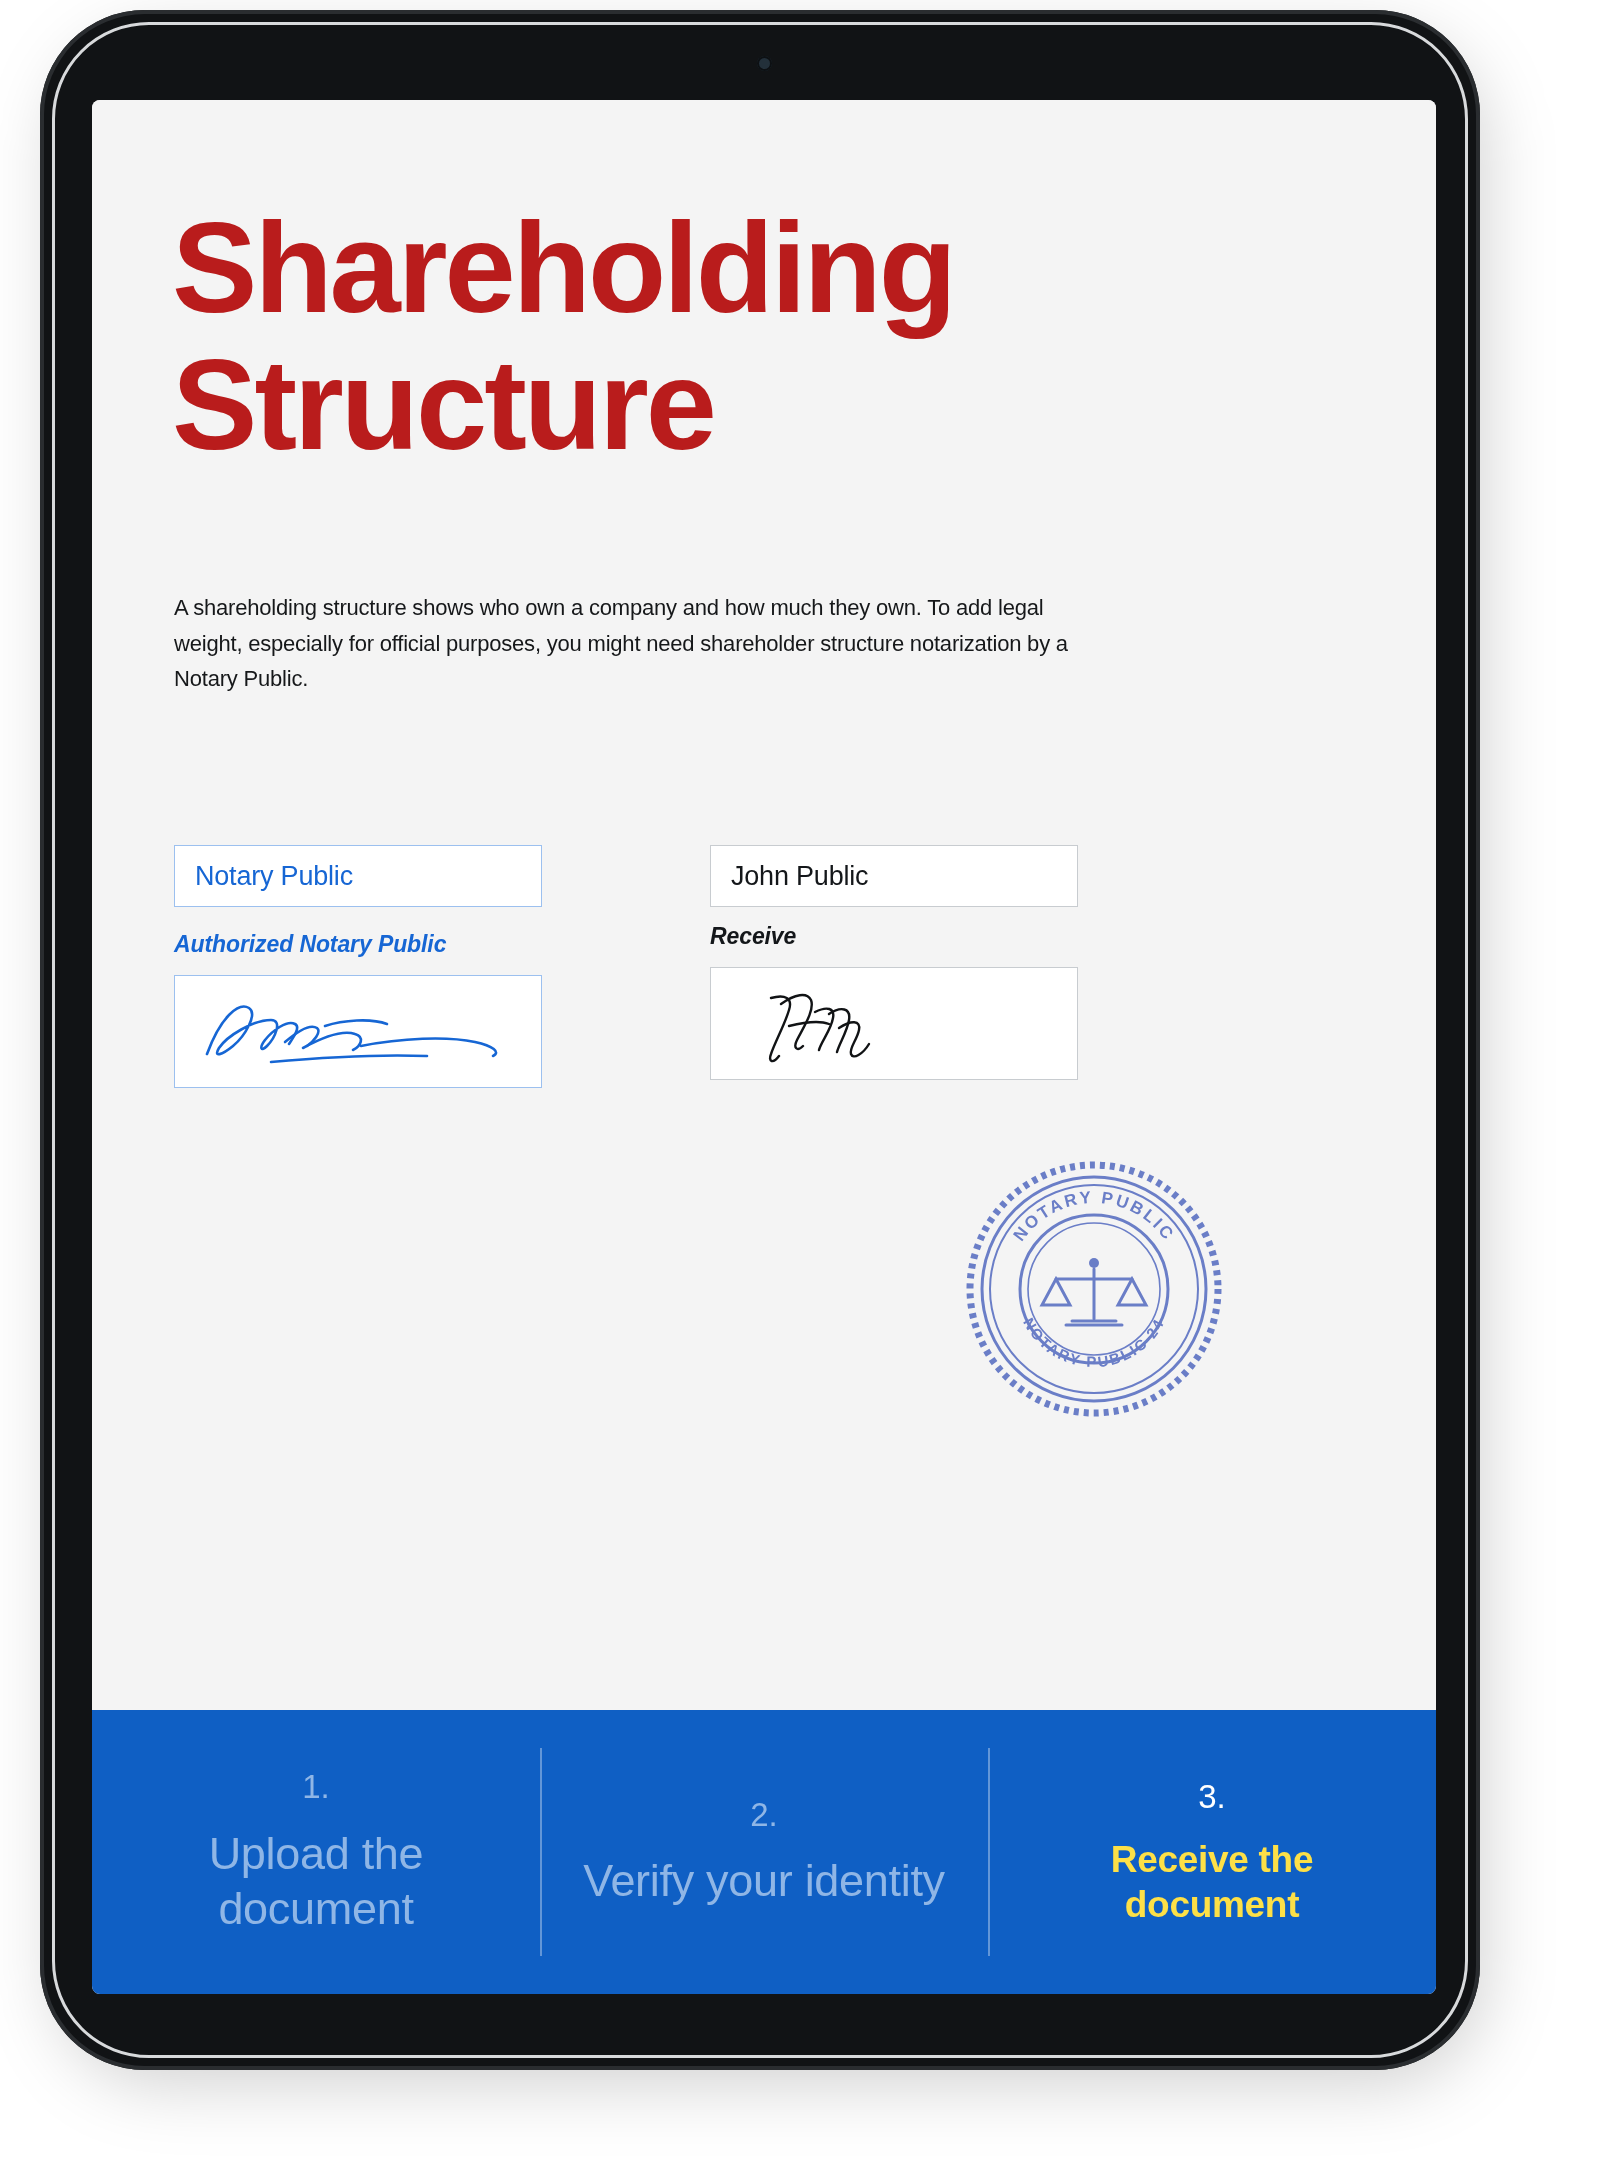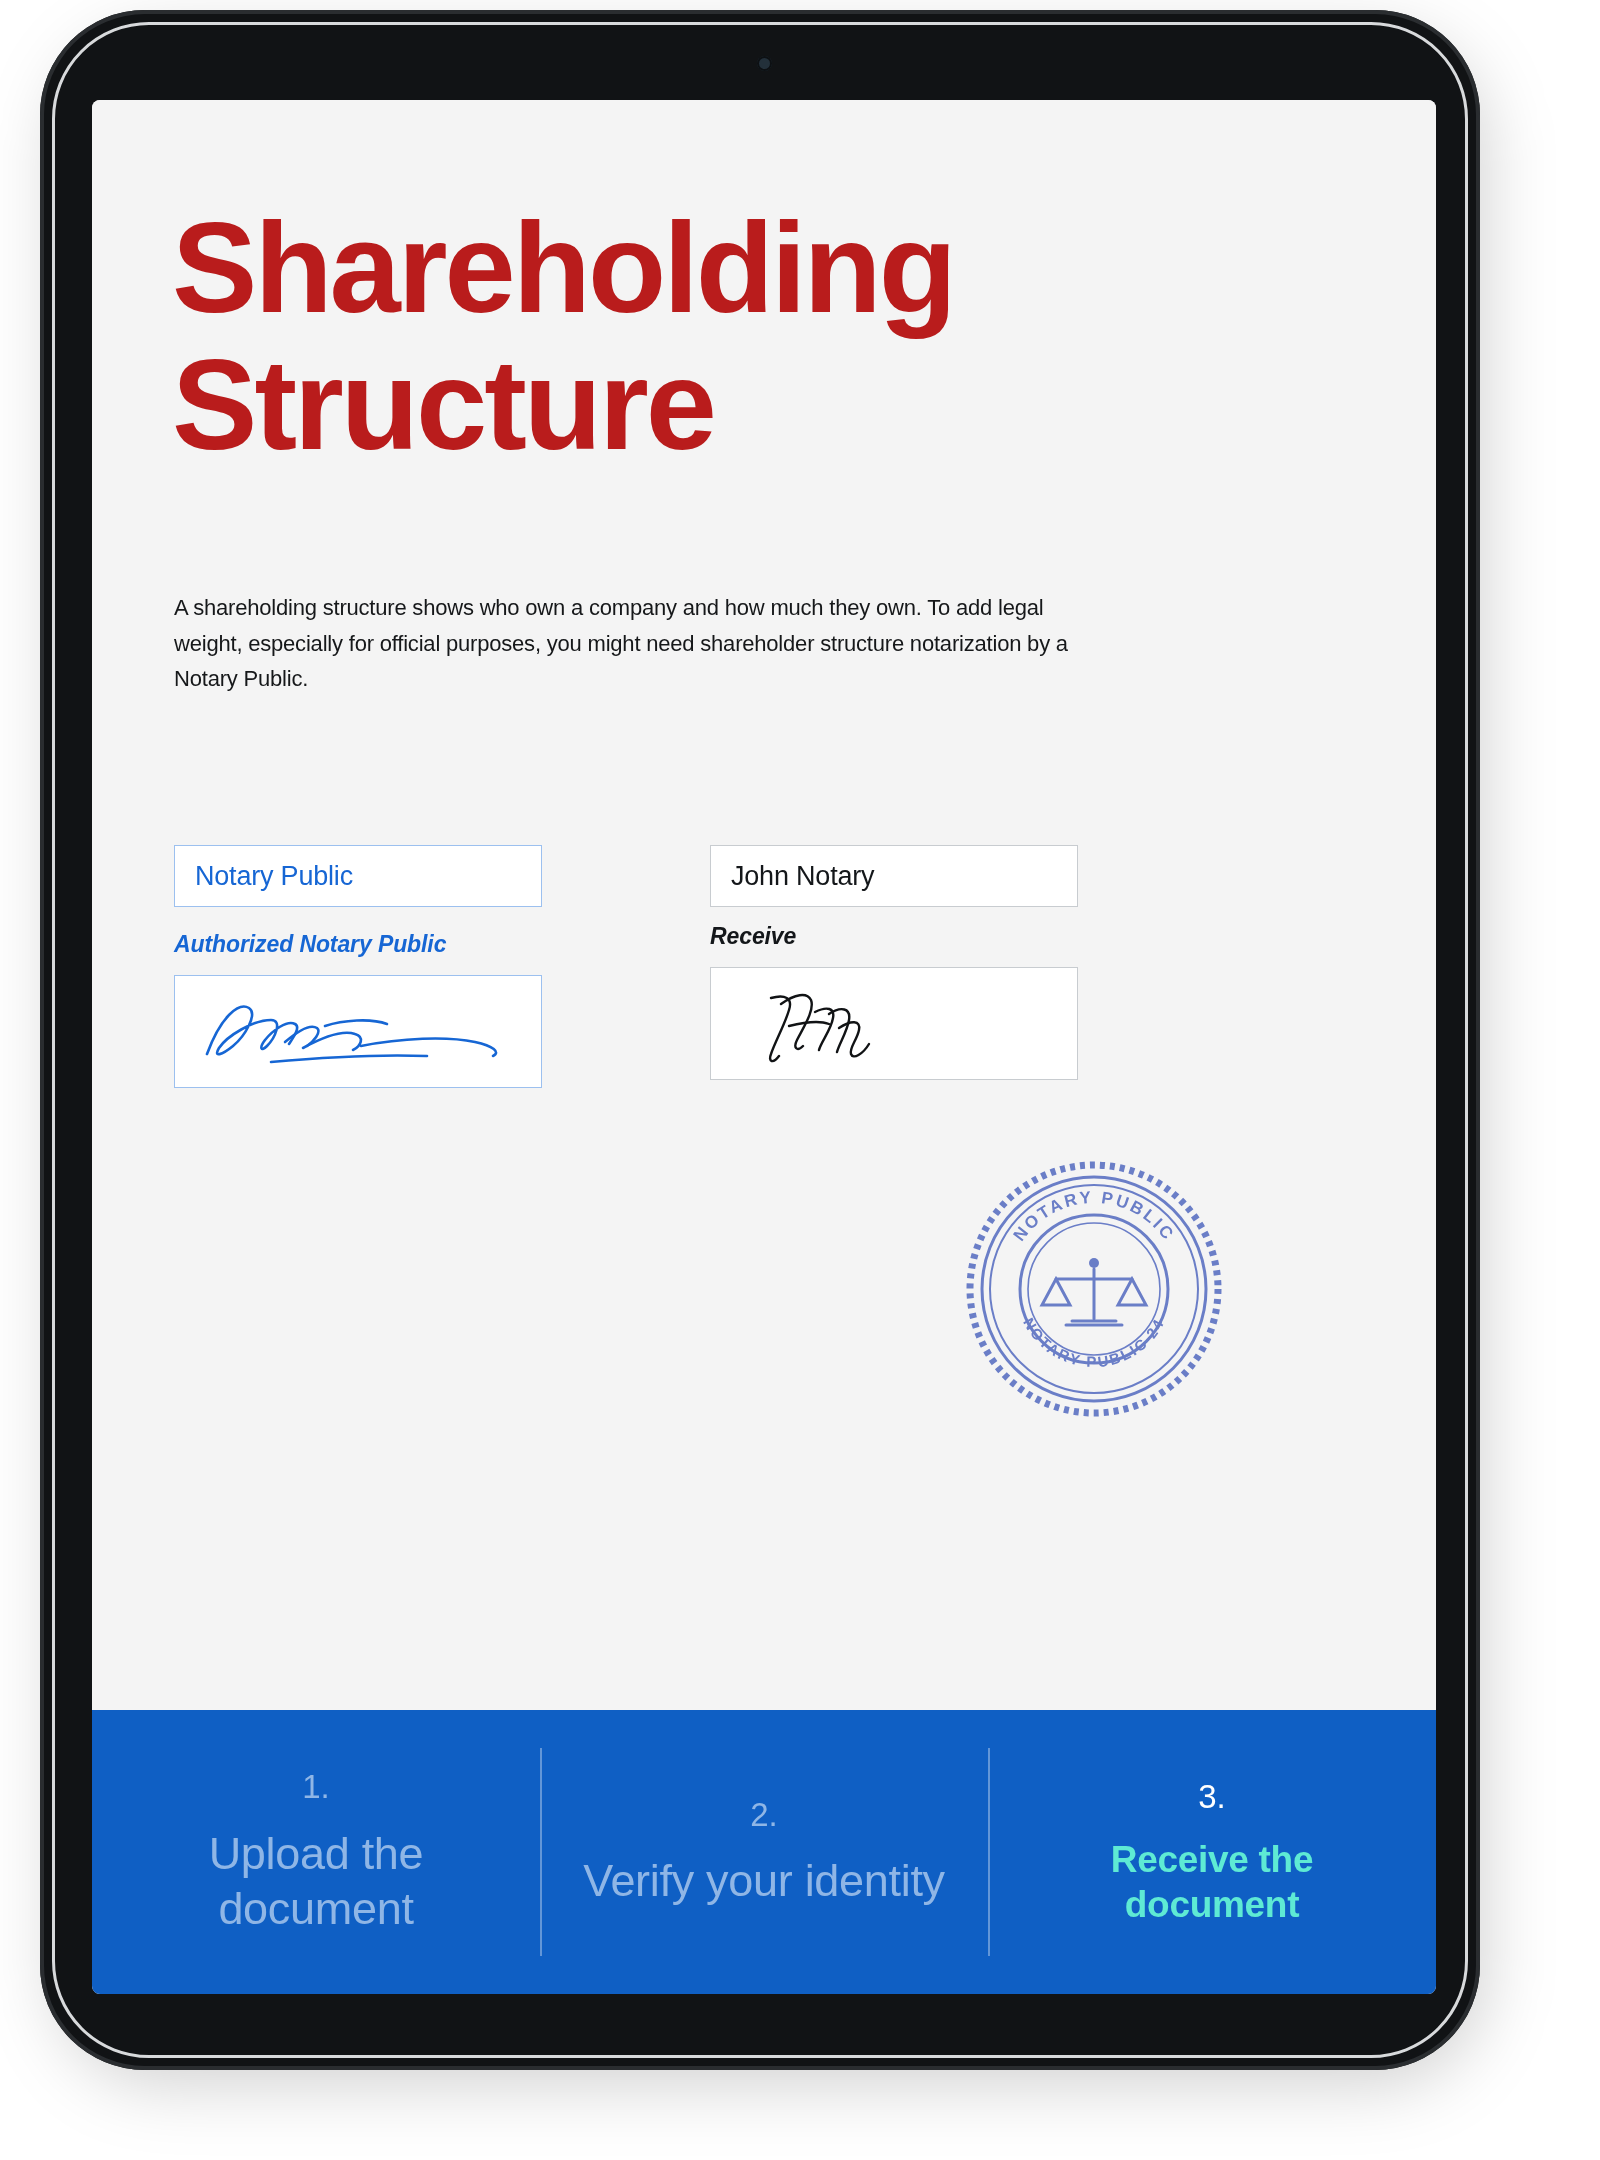--- a/index.html
+++ b/index.html
@@ -201,21 +201,21 @@
   }
   .step-label {
     font-size: 45px;
     line-height: 1.22;
     font-weight: 400;
     letter-spacing: -0.3px;
   }
   .step.inactive .step-num,
   .step.inactive .step-label { color: #8fb6e6; }
   .step.active .step-num { color: #ffffff; }
-  .step.active .step-label { color: #5eead4; font-weight: 700; font-size: 37px; }
+  .step.active .step-label { color: #fde047; font-weight: 700; font-size: 37px; }
 </style>
 </head>
 <body>
 
 <div class="device-wrap">
   <div class="device-shadow"></div>
   <div class="device-body"></div>
   <div class="device-bezel-ring"></div>
   <div class="device-camera"></div>
 
@@ -238,21 +238,21 @@
               <path d="M128 72 C150 60, 168 54, 180 58 C190 61, 186 70, 178 74"></path>
               <path d="M96 86 C140 82, 200 78, 252 80"></path>
               <path d="M150 50 C168 44, 196 42, 212 48"></path>
               <path d="M186 70 C226 62, 272 60, 300 66 C318 70, 326 76, 318 80"></path>
             </g>
           </svg>
         </div>
       </div>
 
       <div class="sig-col customer">
-        <div class="name-field customer" title="Customer name">John Notary</div>
+        <div class="name-field customer" title="Customer name">John Public</div>
         <div class="role-label customer">Receive</div>
         <div class="sig-box customer">
           <svg width="368" height="113" viewBox="0 0 368 113">
             <g fill="none" stroke="#111315" stroke-width="2.4" stroke-linecap="round" stroke-linejoin="round">
               <path d="M60 30 C74 26, 82 30, 78 42 C74 56, 64 74, 60 86 C57 94, 62 96, 68 88"></path>
               <path d="M70 36 C84 26, 96 24, 100 32 C104 42, 92 60, 86 72 C82 80, 86 84, 92 78"></path>
               <path d="M78 58 C94 54, 108 52, 118 56"></path>
               <path d="M104 44 C116 38, 124 40, 122 50 C120 62, 110 74, 108 82"></path>
               <path d="M118 46 C130 38, 140 40, 138 52 C136 64, 128 76, 126 84"></path>
               <path d="M128 60 C140 52, 150 52, 148 62 C146 72, 138 80, 140 86 C142 92, 152 86, 158 76"></path>

